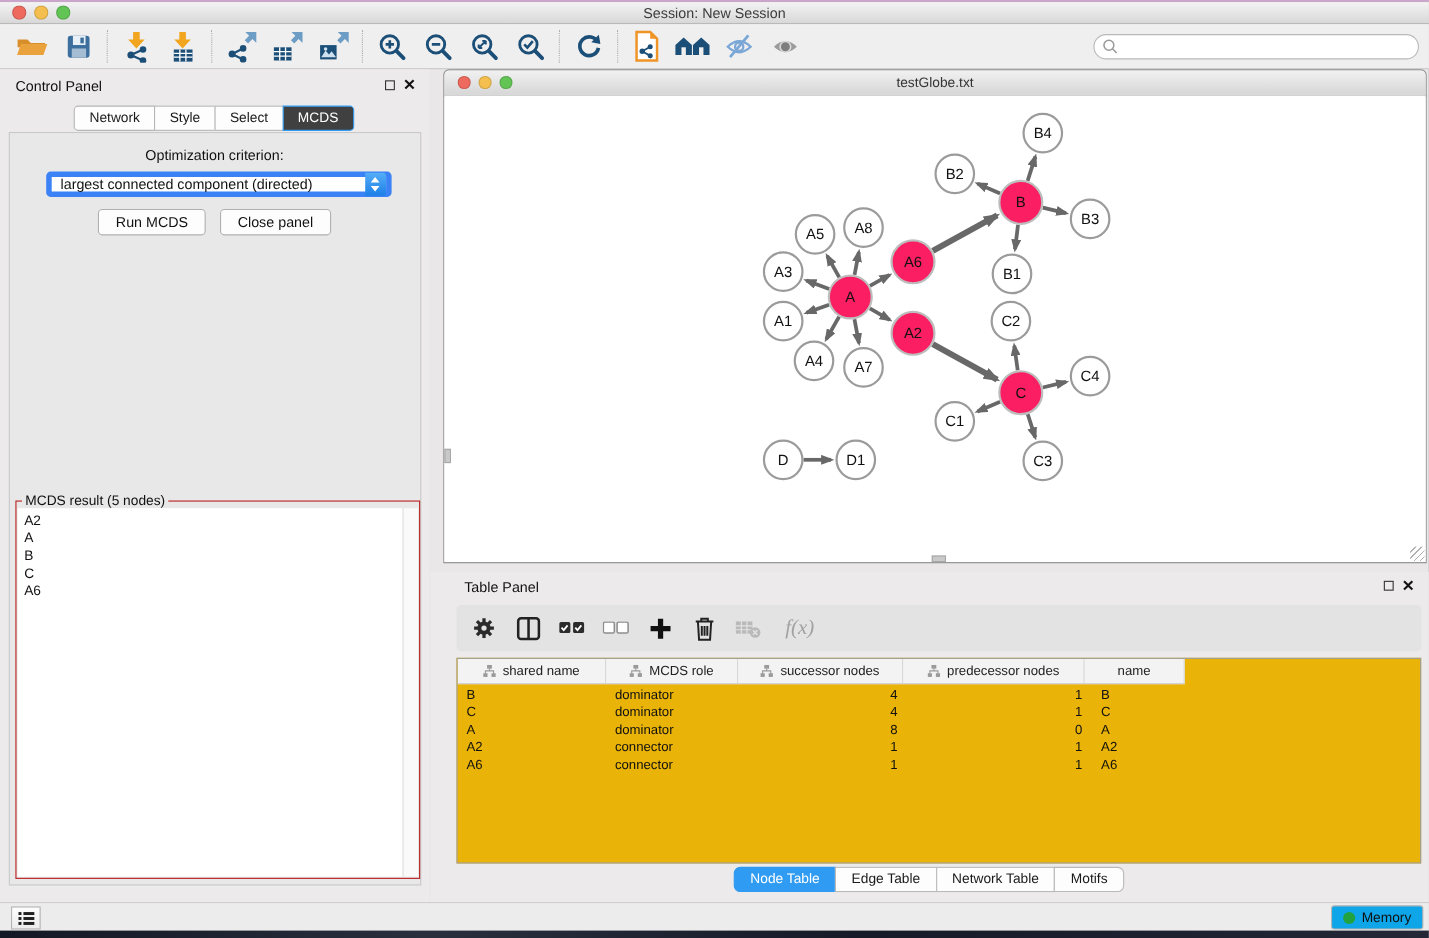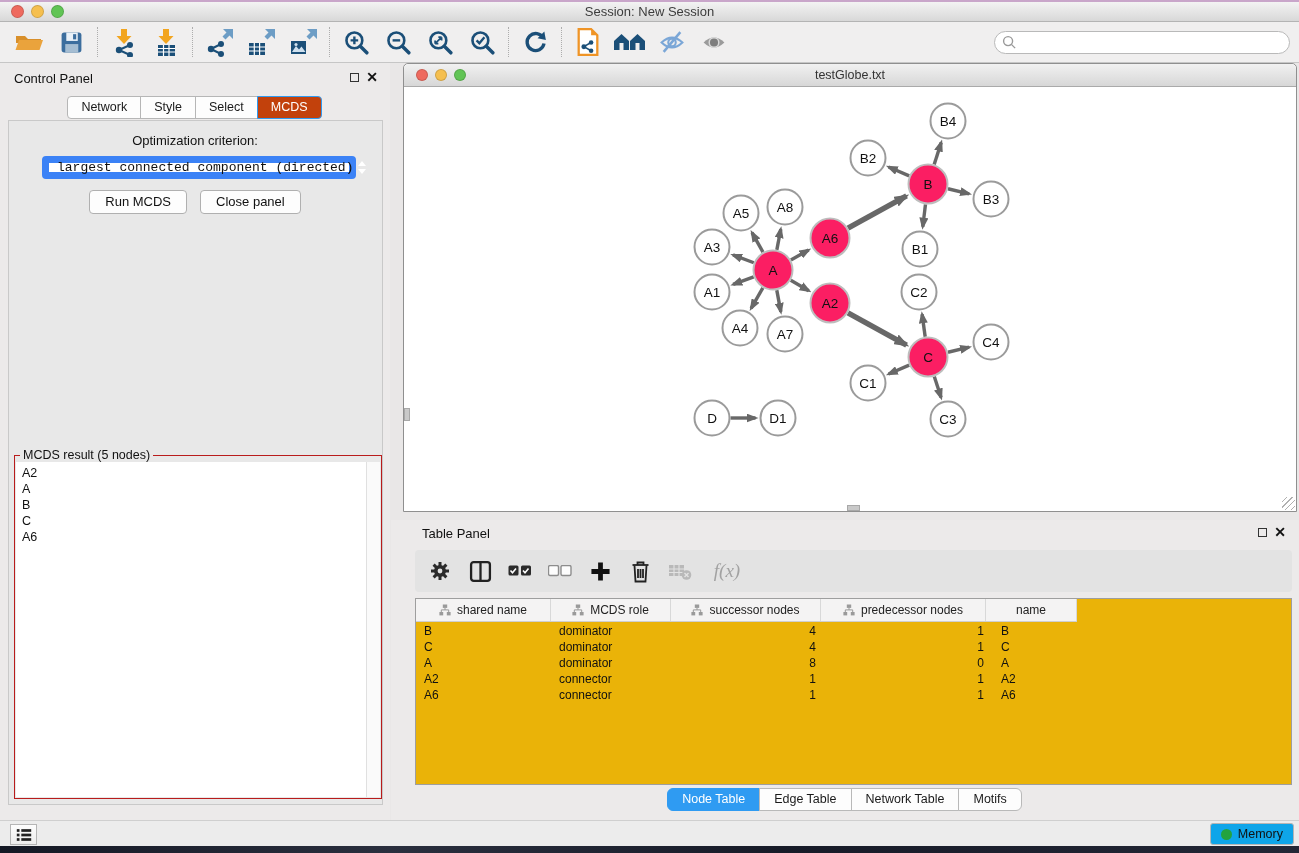--- a/index.html
+++ b/index.html
@@ -28,26 +28,26 @@
   .control-panel { position: absolute; left: 0; top: 63px; width: 390px; height: 757px; background: #eceaea; }
   .panel-head { position: absolute; left: 14px; top: 8px; font-size: 13px; color: #111; }
   .panel-icons { position: absolute; top: 9px; display: flex; gap: 7px; align-items: center; }
   .float-ic { width: 9px; height: 9px; border: 1.6px solid #333; }
   .close-ic { font-size: 14px; font-weight: bold; color: #111; line-height: 11px; }
   .cp-tabs { position: absolute; left: 0; right: 0; top: 33px; display: flex; justify-content: center; }
   .cp-tab { font-size: 12.5px; color: #1a1a1a; background: #fdfdfd; border: 1px solid #b6b6b6;
     padding: 3px 13px 4px; margin-left: -1px; }
   .cp-tab:first-child { border-radius: 4px 0 0 4px; }
   .cp-tab:last-child { border-radius: 0 4px 4px 0; }
-  .cp-tab.active { background: #c2410c; border-color: #2f9bf2; color: #fff; }
+  .cp-tab.active { background: #404040; border-color: #2f9bf2; color: #fff; }
   .cp-inner { position: absolute; left: 8px; top: 57px; width: 375px; height: 685px;
     background: #e8e8e8; border: 1px solid #c9c9c9; }
   .opt-label { position: absolute; left: 0; right: 0; top: 70px; text-align: center; font-size: 13px; color: #111; }
   .dropdown { position: absolute; left: 42px; top: 93px; width: 314px; height: 23px; background: #fff;
-    border: 7px solid #3b82f6; border-radius: 4px; display: flex; align-items: center; font-family: Liberation Mono, monospace; }
+    border: 5px solid #3b82f6; border-radius: 4px; display: flex; align-items: center; }
   .dropdown .val { flex: 1; font-size: 13px; color: #111; padding-left: 8px; white-space: nowrap; }
   .dropdown .spin { width: 19px; height: 21px; border-radius: 0 3px 3px 0;
     background: linear-gradient(#55aef7, #1d7fe8); position: relative; }
   .dropdown .spin:before { content: ""; position: absolute; left: 5px; top: 4px;
     border: 4.5px solid transparent; border-bottom: 5px solid #fff; border-top: none; }
   .dropdown .spin:after { content: ""; position: absolute; left: 5px; bottom: 4px;
     border: 4.5px solid transparent; border-top: 5px solid #fff; border-bottom: none; }
   .cp-buttons { position: absolute; left: 0; right: 0; top: 127px; display: flex; justify-content: center; gap: 13px; }
   .btn { font-size: 13px; color: #111; background: #fdfdfd; border: 1px solid #b0b0b0; border-radius: 4px;
     padding: 3px 15px 4px; }

